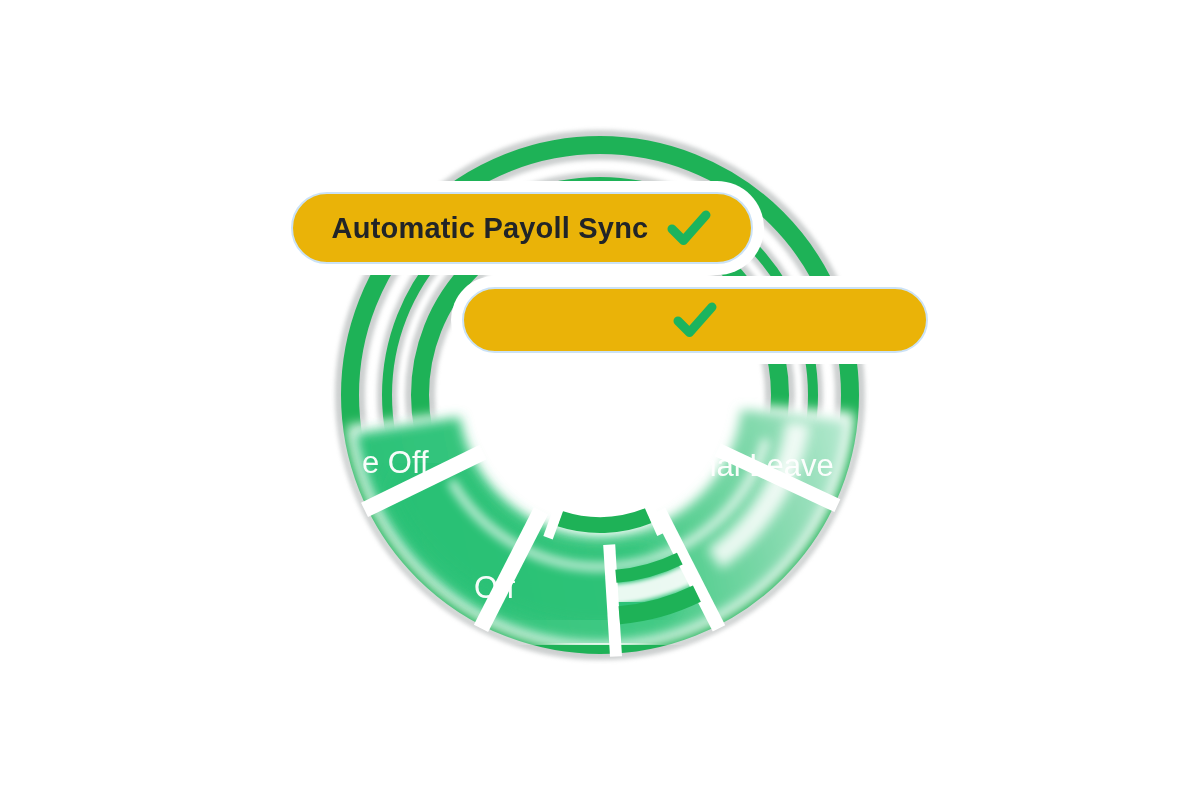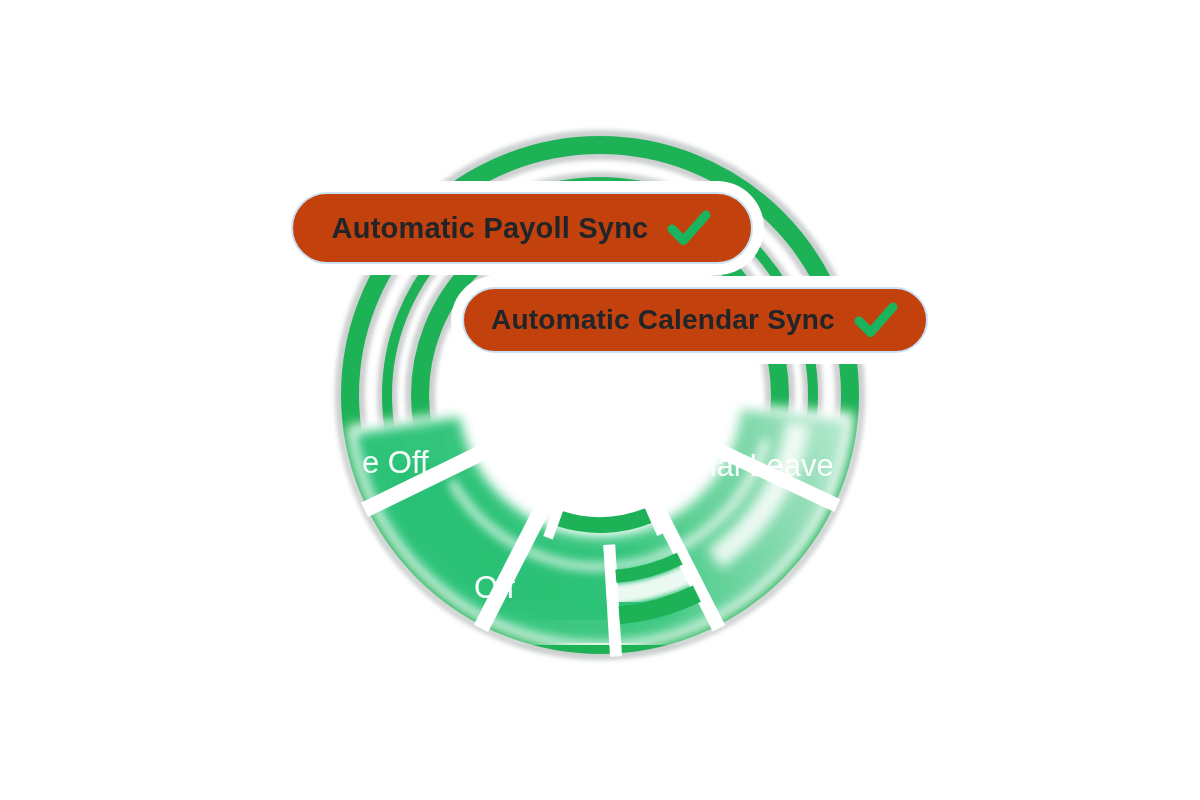--- a/index.html
+++ b/index.html
@@ -23,21 +23,21 @@
     top: 0;
     width: 1200px;
     height: 800px;
   }
   .callout {
     position: absolute;
     display: flex;
     align-items: center;
     justify-content: center;
     gap: 18px;
-    background: #c2410c;
+    background: #eab308;
     border: 2px solid #cbe2f6;
     border-radius: 40px;
     box-shadow: 0 0 0 11px #ffffff;
     box-sizing: border-box;
   }
   .callout-1 {
     left: 291px;
     top: 192px;
     width: 462px;
     height: 72px;
@@ -142,19 +142,18 @@
   </svg>
 
   <div class="callout callout-1">
     <span class="callout-label">Automatic Payoll Sync</span>
     <svg class="check-icon-svg" viewBox="0 0 46 40" xmlns="http://www.w3.org/2000/svg">
       <path d="M6 21 L17.5 32.5 L40 7" fill="none" stroke-width="9" stroke-linecap="round" stroke-linejoin="round" stroke="#1bb45e"></path>
     </svg>
   </div>
 
   <div class="callout callout-2">
-    <span class="callout-label">Automatic Calendar Sync</span>
     <svg class="check-icon-svg" viewBox="0 0 46 40" xmlns="http://www.w3.org/2000/svg">
       <path d="M6 21 L17.5 32.5 L40 7" fill="none" stroke-width="9" stroke-linecap="round" stroke-linejoin="round" stroke="#1bb45e"></path>
     </svg>
   </div>
 
 </div>
 
 </body></html>

